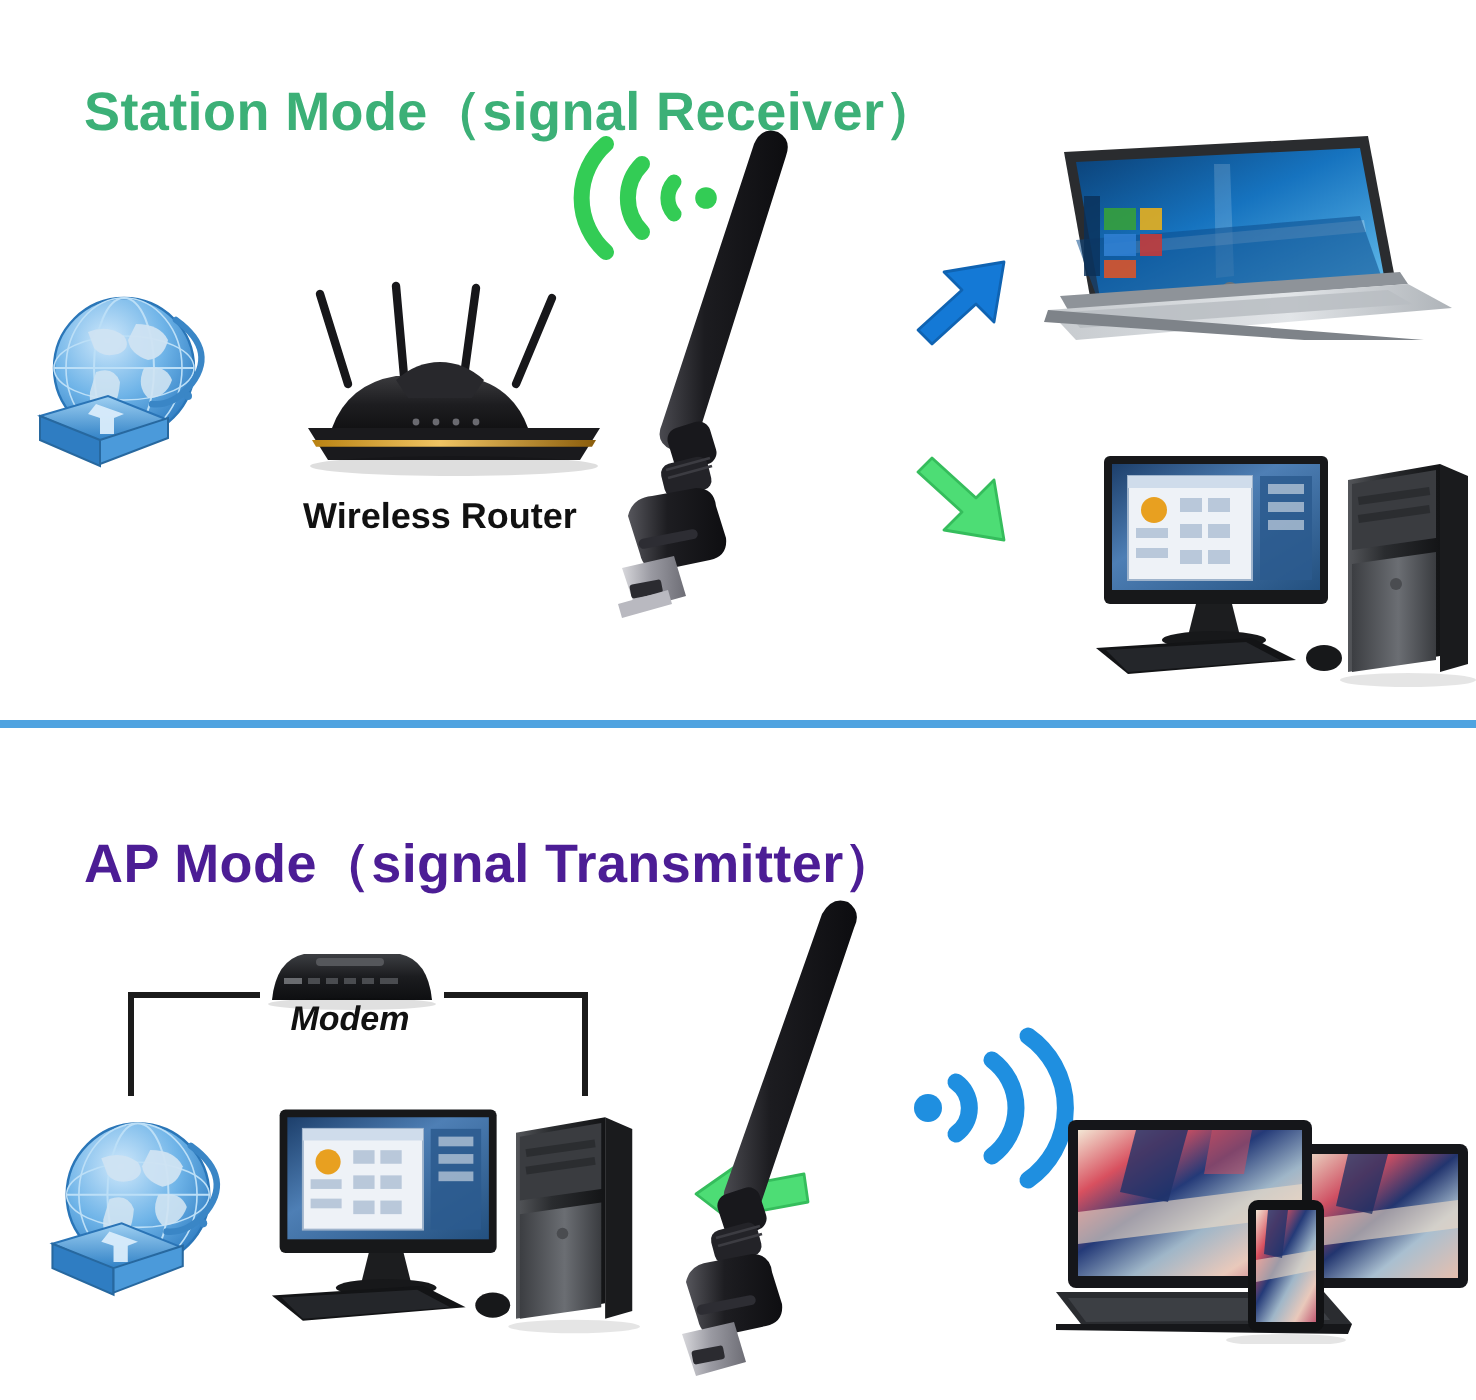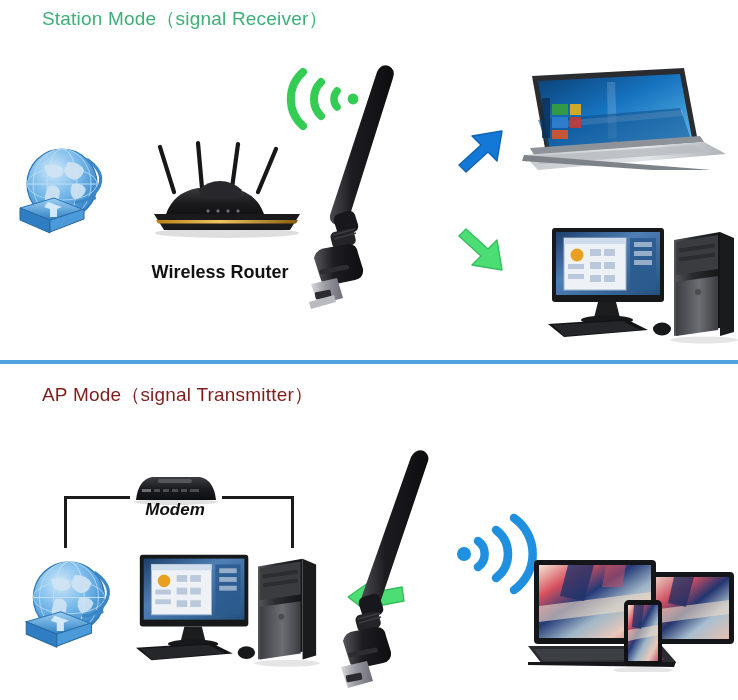--- a/index.html
+++ b/index.html
@@ -6,42 +6,43 @@
   body{
     width:738px;height:700px;background:#ffffff;
     font-family:"Liberation Sans", sans-serif;
     overflow:hidden;position:relative;
   }
   .stage{position:relative;width:738px;height:700px;}
 
   
   .section-title{
     position:absolute;
-    font-size:19px;
-    font-weight:400;
+    font-size:27px;
+    font-weight:700;
     letter-spacing:.2px;
     white-space:nowrap;
+    margin-top:32px;
   }
   #title-station{left:42px;top:6px;}
   #title-ap{left:42px;top:382px;}
 
   
   .divider{
     position:absolute;left:0;width:738px;height:4px;
     background:#4fa3e0;
   }
   #divider-main{top:360px;}
 
   
   .device-label{
     position:absolute;
     font-weight:bold;color:#111;
     text-align:center;white-space:nowrap;
   }
-  #label-wireless-router{left:120px;top:262px;width:200px;font-size:18px;}
+  #label-wireless-router{left:120px;top:248px;width:200px;font-size:18px;}
   #label-modem{left:120px;top:500px;width:110px;font-size:17px;font-style:italic;}
 
   
   .globe{position:absolute;}
   .globe svg{display:block;}
 
   
   .router{position:absolute;}
 
   
@@ -315,21 +316,21 @@
         <rect x="133" y="31" width="36" height="4" transform="rotate(-8 151 33)"></rect>
       </g>
       <path d="M130 58 l42 -6 l0 54 l-42 6 z" fill="url(#twrf)"></path>
       <circle cx="152" cy="68" r="3" fill="#4a4c50"></circle>
       <ellipse cx="158" cy="116" rx="34" ry="3.5" fill="#000" opacity=".1"></ellipse>
     </svg>
   </div>
 
   <div class="divider" id="divider-main"></div>
 
-  <div class="section-title" id="title-ap" style="color:#7f1d1d">AP Mode（signal Transmitter）</div>
+  <div class="section-title" id="title-ap" style="color:#4c1d95">AP Mode（signal Transmitter）</div>
 
   <div class="conn-line" id="conn-top-left"></div>
   <div class="conn-line" id="conn-top-right"></div>
   <div class="conn-line" id="conn-left-vert"></div>
   <div class="conn-line" id="conn-right-vert"></div>
 
   <div class="modem" style="left:128px;top:470px;width:96px;height:36px;">
     <svg width="96" height="36" viewBox="0 0 96 36">
       <defs>
         <linearGradient id="mdm" x1="0" y1="0" x2="0" y2="1">

